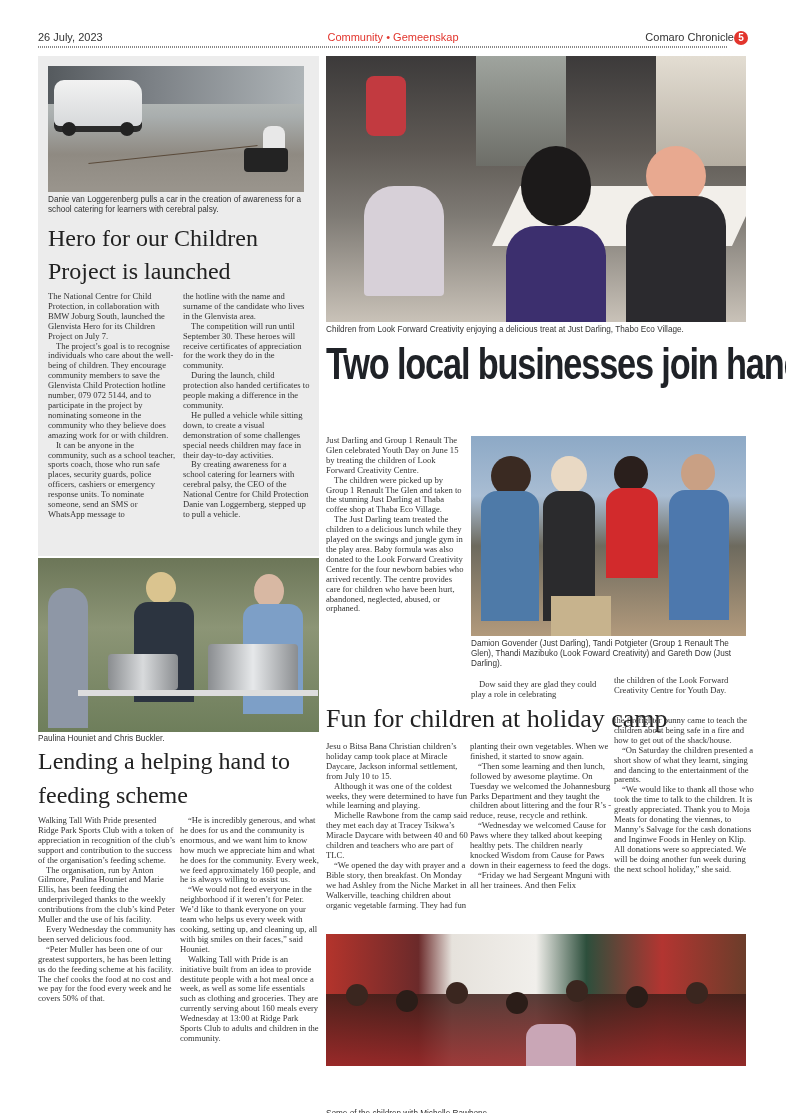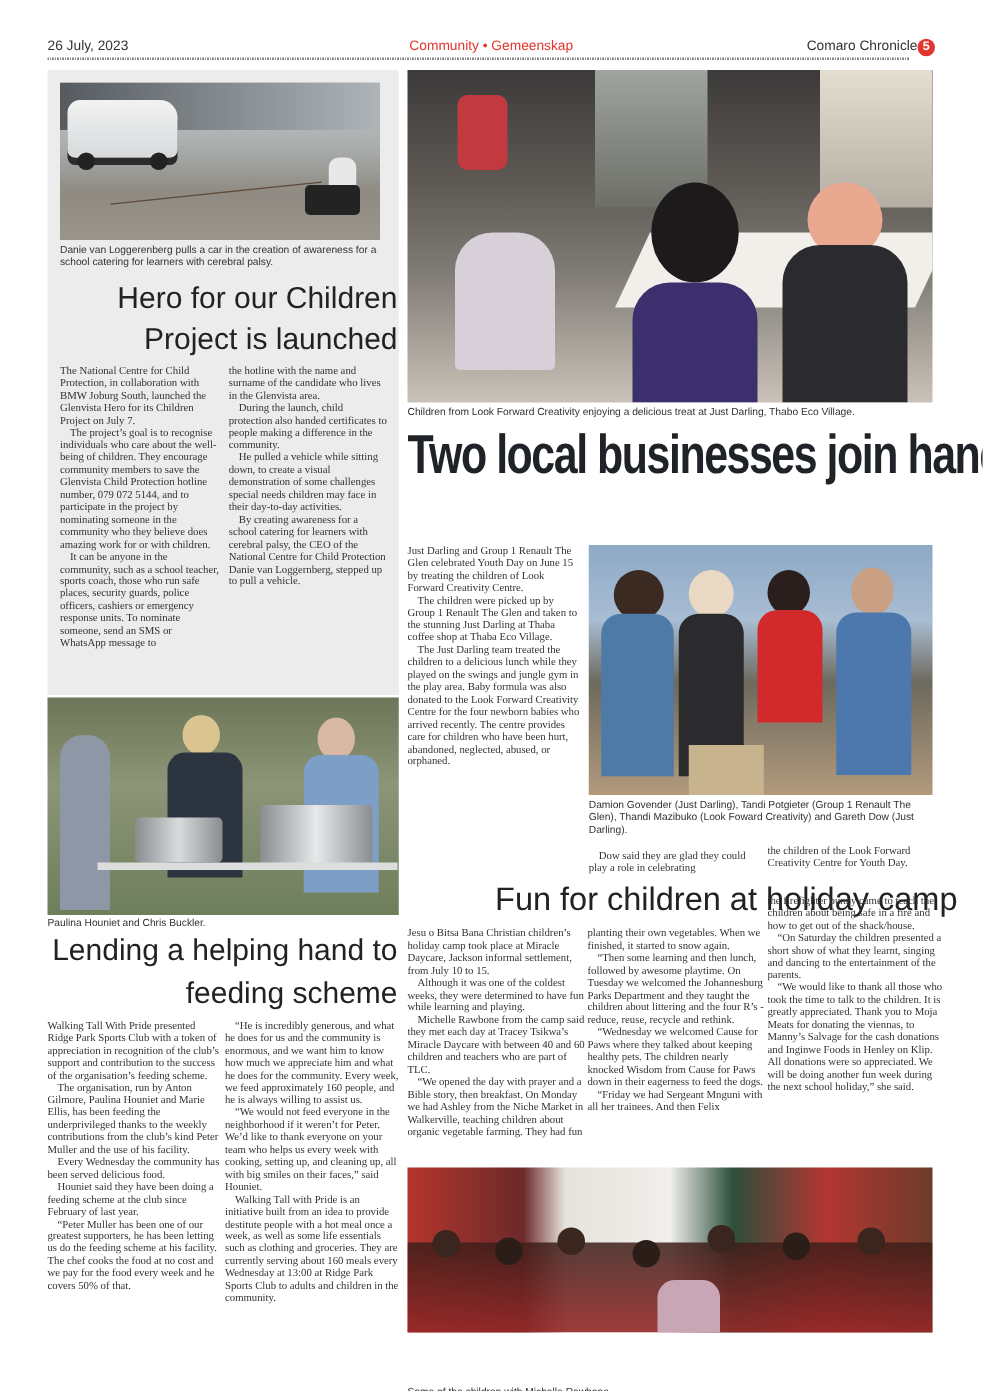--- a/index.html
+++ b/index.html
@@ -7,21 +7,21 @@
   .abs { position:absolute; }
   .header-date { left:38px; top:31px; font-family:"Liberation Sans", sans-serif; font-size:11px; color:#333; }
   .header-section { left:0; width:786px; top:31px; text-align:center; font-family:"Liberation Sans", sans-serif; font-size:11px; color:#e2352d; }
   .header-paper { right:52px; top:31px; font-family:"Liberation Sans", sans-serif; font-size:11px; color:#333; }
   .page-num { left:734px; top:31px; width:14px; height:14px; border-radius:50%; background:#e2352d; color:#fff; font-family:"Liberation Sans", sans-serif; font-size:10px; font-weight:bold; text-align:center; line-height:14px; }
   .header-rule { left:38px; top:46px; width:690px; height:2px; background-image:repeating-linear-gradient(90deg,#888 0 1px,transparent 1px 2px); }
 
   .grey-box { left:38px; top:56px; width:281px; height:500px; background:#ececec; }
   .photo { overflow:hidden; }
   .caption { font-family:"Liberation Sans", sans-serif; font-size:8.2px; line-height:10px; color:#333; }
-  .head-light { font-family:Liberation Sans, sans-serif; font-weight:normal; color:#222;text-align:right; }
+  .head-light { font-family:Liberation Serif, serif; font-weight:normal; color:#222; }
   .head-bold { font-family:"Liberation Sans", sans-serif; font-weight:bold; color:#1f2227; letter-spacing:-1.5px; transform:scaleX(0.78); transform-origin:left top; white-space:nowrap; }
   .col { font-family:"Liberation Serif", serif; font-size:8.6px; line-height:9.9px; color:#333; }
   .col p { margin:0; text-indent:8px; }
   .col p.first { text-indent:0; }
 </style>
 </head>
 <body>
 
 <div class="abs header-date">26 July, 2023</div>
 <div class="abs header-section">Community • Gemeenskap</div>
@@ -41,20 +41,21 @@
 </div>
 <div class="abs caption" style="left:48px;top:195px;width:262px;">Danie van Loggerenberg pulls a car in the creation of awareness for a school catering for learners with cerebral palsy.</div>
 <div class="abs head-light" style="left:48px;top:222px;width:270px;font-size:24px;line-height:33px;">Hero for our Children Project is launched</div>
 <div class="abs col" style="left:48px;top:292px;width:128px;">
   <p class="first">The National Centre for Child Protection, in collaboration with BMW Joburg South, launched the Glenvista Hero for its Children Project on July 7.</p>
   <p>The project’s goal is to recognise individuals who care about the well-being of children. They encourage community members to save the Glenvista Child Protection hotline number, 079 072 5144, and to participate in the project by nominating someone in the community who they believe does amazing work for or with children.</p>
   <p>It can be anyone in the community, such as a school teacher, sports coach, those who run safe places, security guards, police officers, cashiers or emergency response units. To nominate someone, send an SMS or WhatsApp message to</p>
 </div>
 <div class="abs col" style="left:183px;top:292px;width:128px;">
   <p class="first">the hotline with the name and surname of the candidate who lives in the Glenvista area.</p>
+  <p>The competition will run until September 30. These heroes will receive certificates of appreciation for the work they do in the community.</p>
   <p>During the launch, child protection also handed certificates to people making a difference in the community.</p>
   <p>He pulled a vehicle while sitting down, to create a visual demonstration of some challenges special needs children may face in their day-to-day activities.</p>
   <p>By creating awareness for a school catering for learners with cerebral palsy, the CEO of the National Centre for Child Protection Danie van Loggernberg, stepped up to pull a vehicle.</p>
 </div>
 
 <div class="abs photo" style="left:326px;top:56px;width:420px;height:266px;background:linear-gradient(180deg,#3c3a3a 0%,#5f5a55 35%,#7e7a74 60%,#c9c2b8 100%);" title="Children eating at tables in a cafe">
   <div style="position:absolute;left:150px;top:0;width:90px;height:110px;background:linear-gradient(180deg,#9fa49e,#6d6e68);"></div>
   <div style="position:absolute;left:330px;top:0;width:90px;height:110px;background:linear-gradient(180deg,#e3ddd2,#b5aea2);"></div>
   <div style="position:absolute;left:180px;top:130px;width:240px;height:60px;background:#f2efea;transform:skewX(-25deg);"></div>
   <div style="position:absolute;left:38px;top:130px;width:80px;height:110px;border-radius:30px 30px 4px 4px;background:#d7d0d8;"></div>
@@ -100,21 +101,20 @@
   <div style="position:absolute;left:70px;top:96px;width:70px;height:36px;background:linear-gradient(90deg,#8a8d90,#d8dadc,#8a8d90);border-radius:4px;"></div>
   <div style="position:absolute;left:170px;top:86px;width:90px;height:52px;background:linear-gradient(90deg,#8a8d90,#e6e8ea,#8a8d90);border-radius:4px;"></div>
   <div style="position:absolute;left:40px;top:132px;width:240px;height:6px;background:#ddd;"></div>
 </div>
 <div class="abs caption" style="left:38px;top:734px;width:281px;">Paulina Houniet and Chris Buckler.</div>
 <div class="abs head-light" style="left:38px;top:744px;width:280px;font-size:24px;line-height:34px;">Lending a helping hand to feeding scheme</div>
 <div class="abs col" style="left:38px;top:816px;width:140px;">
   <p class="first">Walking Tall With Pride presented Ridge Park Sports Club with a token of appreciation in recognition of the club’s support and contribution to the success of the organisation’s feeding scheme.</p>
   <p>The organisation, run by Anton Gilmore, Paulina Houniet and Marie Ellis, has been feeding the underprivileged thanks to the weekly contributions from the club’s kind Peter Muller and the use of his facility.</p>
   <p>Every Wednesday the community has been served delicious food.</p>
-  <p>Houniet said they have been doing a feeding scheme at the club since February of last year.</p>
   <p>“Peter Muller has been one of our greatest supporters, he has been letting us do the feeding scheme at his facility. The chef cooks the food at no cost and we pay for the food every week and he covers 50% of that.</p>
 </div>
 <div class="abs col" style="left:180px;top:816px;width:140px;">
   <p>“He is incredibly generous, and what he does for us and the community is enormous, and we want him to know how much we appreciate him and what he does for the community. Every week, we feed approximately 160 people, and he is always willing to assist us.</p>
   <p>“We would not feed everyone in the neighborhood if it weren’t for Peter. We’d like to thank everyone on your team who helps us every week with cooking, setting up, and cleaning up, all with big smiles on their faces,” said Houniet.</p>
   <p>Walking Tall with Pride is an initiative built from an idea to provide destitute people with a hot meal once a week, as well as some life essentials such as clothing and groceries. They are currently serving about 160 meals every Wednesday at 13:00 at Ridge Park Sports Club to adults and children in the community.</p>
 </div>
 
 <div class="abs head-light" style="left:326px;top:702px;width:440px;font-size:26px;line-height:34px;white-space:nowrap;">Fun for children at holiday camp</div>
 <div class="abs col" style="left:326px;top:742px;width:142px;">

